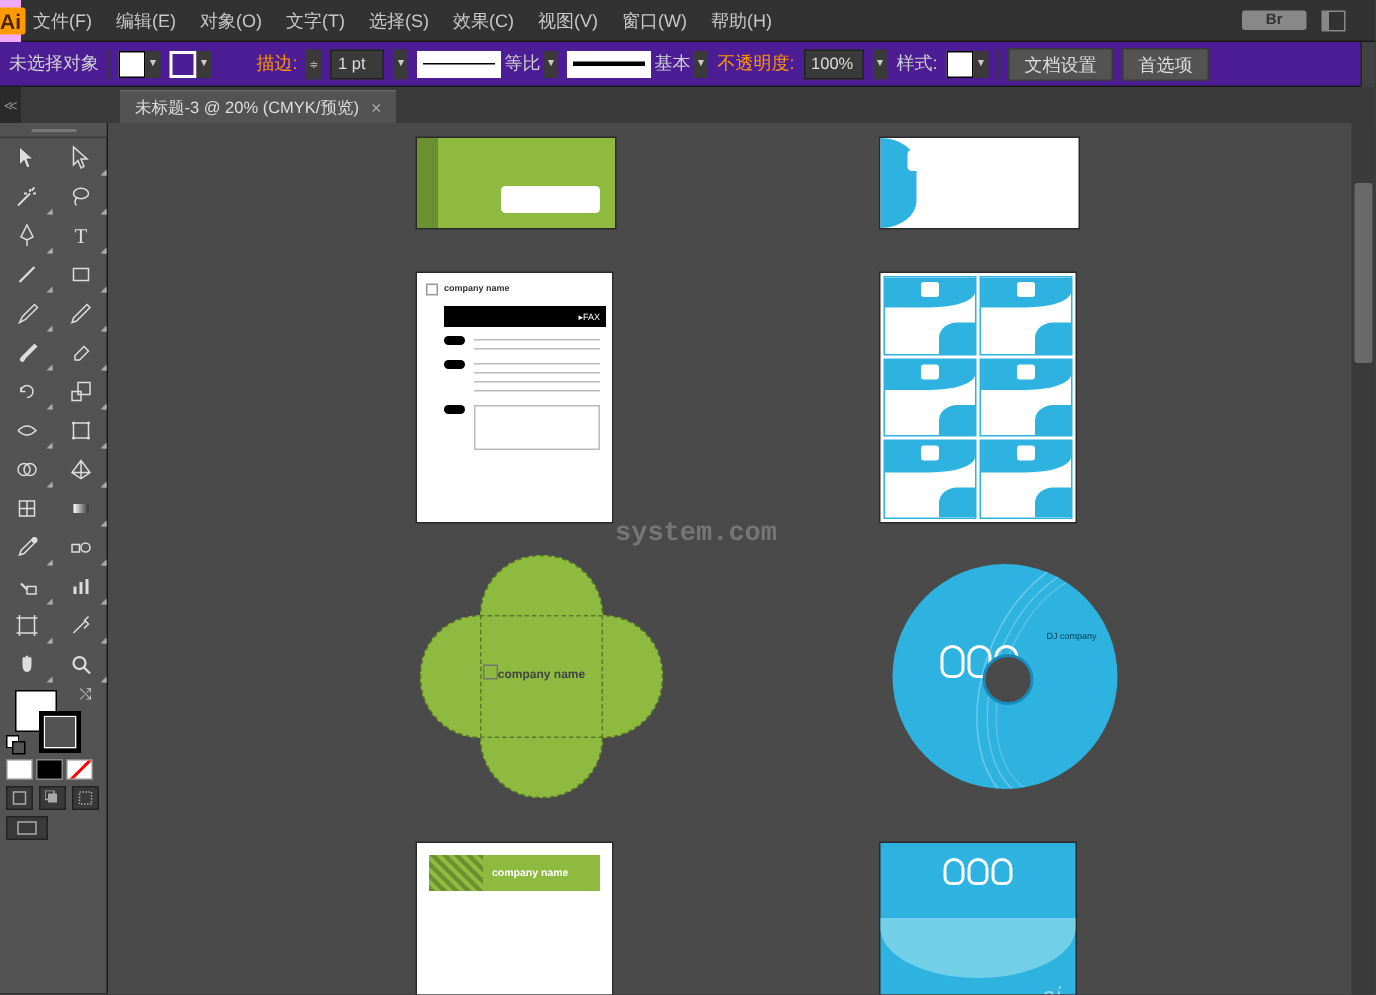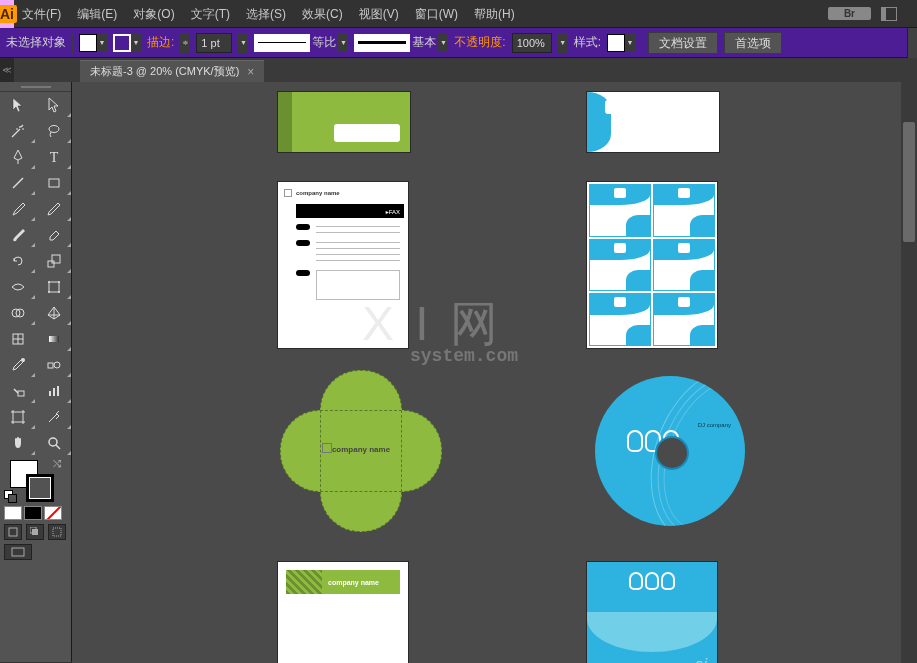--- a/index.html
+++ b/index.html
@@ -11,21 +11,21 @@
 .ai-logo span { background: #ff9a00; color: #4a2500; font-weight: bold; font-size: 14px; padding: 1px 3px; border-radius: 2px; }
 .menu-item { padding: 0 8px; line-height: 28px; cursor: pointer; }
 .menu-right { margin-left: auto; display: flex; align-items: center; gap: 10px; padding-right: 20px; }
 .br-btn { background: #888; color: #333; padding: 1px 16px; font-size: 10px; font-weight: bold; border-radius: 2px; }
 .layout-icon { width: 16px; height: 14px; border: 1px solid #888; display: flex; }
 .layout-icon::before { content: ''; width: 4px; background: #888; }
 
 
 .controlbar { height: 30px; background: #4c1d95; display: flex; align-items: center; border-bottom: 1px solid #1a1a1a; padding: 0 6px; gap: 6px; }
 .ctrl-label { color: #d0d0d0; font-size: 12px; white-space: nowrap; }
-.ctrl-stroke { color: #ff9a00; }
+.ctrl-stroke { color: #ff9a00; margin-left: 24px; }
 .ctrl-opacity { color: #ff9a00; }
 .swatch { width: 18px; height: 18px; background: #fff; border: 1px solid #000; }
 .swatch-wrap { display: flex; align-items: center; }
 .dropdown-arrow { width: 10px; height: 18px; background: #3a3a3a; display: flex; align-items: center; justify-content: center; font-size: 7px; color: #ccc; }
 .stroke-icon { width: 18px; height: 18px; border: 2px solid #fff; background: transparent; }
 .sep { width: 1px; height: 20px; background: #3a3a3a; }
 .input-field { background: #3a3a3a; border: 1px solid #222; color: #ddd; padding: 2px 4px; font-size: 11px; height: 20px; }
 .input-field.w50 { width: 36px; }
 .input-field.w40 { width: 40px; }
 .line-prev { width: 56px; height: 18px; background: #fff; display: flex; align-items: center; justify-content: center; }
@@ -488,20 +488,19 @@
     <div class="artboard ab8">
       <div class="wave"></div>
       <div class="logo8">
           <span></span>
           <span></span>
           <span></span>
         </div>
       <div class="txt8">aj</div>
     </div>
 
-    <div class="watermark">  X I 网</div>
     <div class="watermark2">system.com</div>
   </div>
 
   <div class="scrollbar-v">
     <div class="scrollbar-thumb"></div>
   </div>
 </div>
 
 </body></html>

